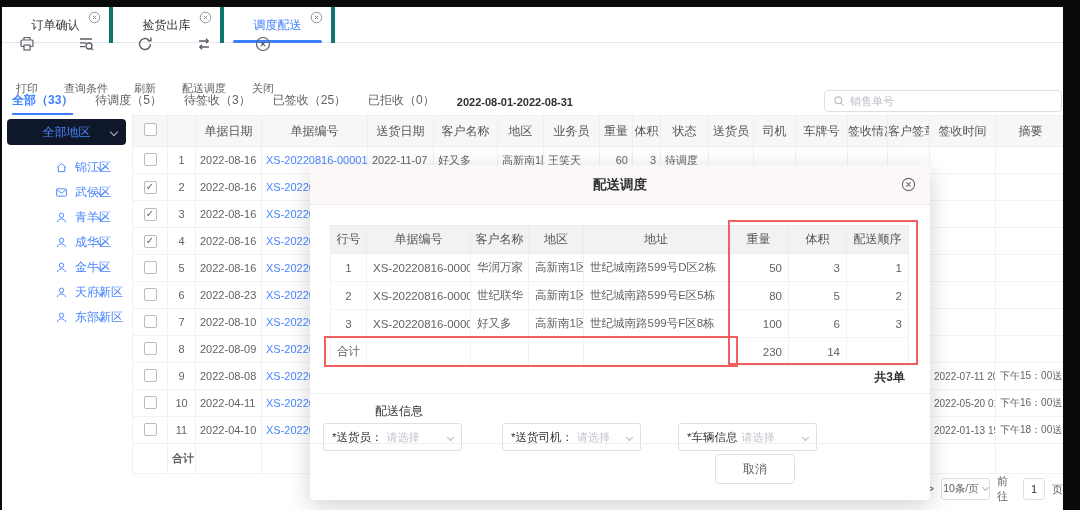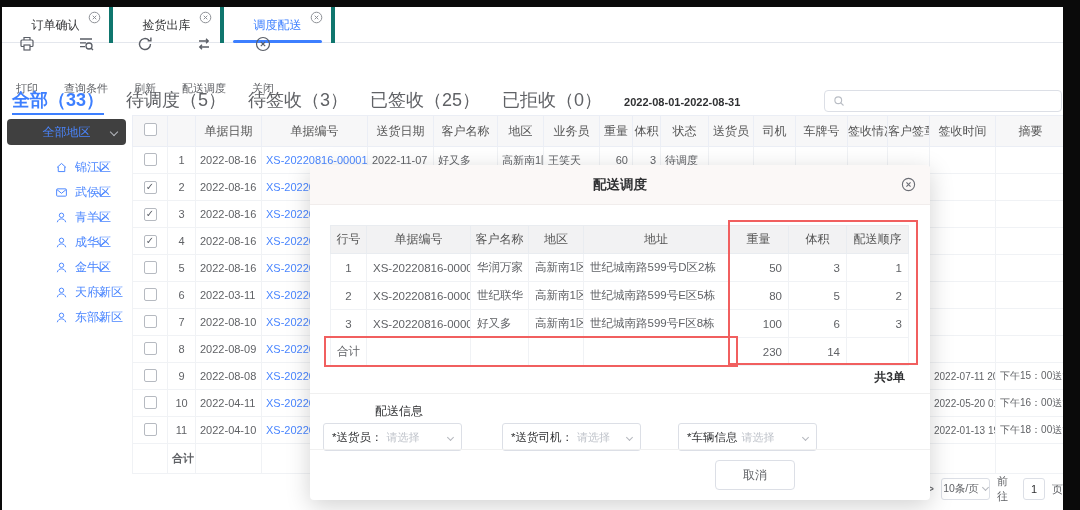--- a/index.html
+++ b/index.html
@@ -17,30 +17,30 @@
   .icn svg, .tab-close svg { display:block; }
 
   
   .toolbar { position:absolute; left:0; top:36px; width:100%; height:45px; display:flex; align-items:center; padding-left:14px; gap:26px; background:#fff; }
   .tool { display:flex; flex-direction:column; align-items:center; gap:3px; cursor:pointer; }
   .tool .ticon { width:16px; height:16px; }
   .tool .tlabel { font-size:11px; color:#606266; white-space:nowrap;margin-top:26px; }
 
   
   .filterbar { position:absolute; left:0; top:81px; width:100%; height:27px; display:flex; align-items:center; padding-left:10px; gap:22px; }
-  .ftab { font-size:18px; color:#606266; height:27px; line-height:24px; cursor:pointer; white-space:nowrap; }
+  .ftab { font-size:12px; color:#606266; height:27px; line-height:24px; cursor:pointer; white-space:nowrap; }
   .ftab.active { color:#3d7fff; font-weight:bold; border-bottom:2px solid #3d7fff; }
   .fdate { font-size:11px; font-weight:bold; color:#303133; white-space:nowrap; }
   .search { position:absolute; left:822px; top:2px; width:238px; height:22px; border:1px solid #dcdfe6; border-radius:4px; background:#fff; display:flex; align-items:center; padding:0 8px; gap:5px; }
   .search input { border:none; outline:none; flex:1; font-size:11px; color:#303133; font-family:inherit; background:transparent; }
   .search input::placeholder { color:#b9bdc4; }
 
   
   .sidebar { position:absolute; left:0; top:108px; width:130px; bottom:0; background:#fff; }
-  .region-pill { position:absolute; left:5px; top:4px; width:119px; height:26px; background:#404040; border-radius:4px; display:flex; align-items:center; justify-content:center; cursor:pointer; }
+  .region-pill { position:absolute; left:5px; top:4px; width:119px; height:26px; background:#0f172a; border-radius:4px; display:flex; align-items:center; justify-content:center; cursor:pointer; }
   .region-pill .rlabel { color:#4a86ff; font-size:12px; }
   .region-pill .chev { position:absolute; right:9px; top:10px; }
   .side-items { position:absolute; left:0; top:40px; width:100%;padding-left:36px; }
   .side-item { position:relative; height:25px; display:flex; align-items:center; padding-left:17px; gap:7px; cursor:pointer; }
   .side-item .slabel { color:#4a86ff; font-size:12px; }
   .side-item .chev { position:absolute; right:28px; top:9px; }
   .chev { width:6px; height:6px; border-right:1.5px solid #4a86ff; border-bottom:1.5px solid #4a86ff; transform:rotate(45deg); display:inline-block; }
   .chev.gray { border-color:#b4b7bd; }
 
   
@@ -71,21 +71,21 @@
   .mtable table { width:578px; }
   .mtable th { height:28px; background:#f2f2f3; border:1px solid #e9ecf0; font-weight:normal; font-size:12px; color:#555; }
   .mtable td { height:28px; border:1px solid #f0f2f5; font-size:11.5px; color:#606266; padding:0 6px; white-space:nowrap; overflow:hidden; }
   .mcount { position:absolute; right:25px; top:204px; font-size:12px; font-weight:bold; color:#303133; }
   .msection { position:absolute; left:0; top:228px; width:100%; border-top:1px solid #f0f0f0; }
   .msection .sec-label { position:absolute; left:20px; top:9px; font-size:12px; color:#303133;padding-left:45px; }
   .mselect { position:absolute; top:29px; width:139px; height:28px; border:1px solid #dcdfe6; border-radius:3px; display:flex; align-items:center; padding:0 8px; gap:4px; cursor:pointer; background:#fff; }
   .mselect .slab { font-size:11.5px; color:#303133; white-space:nowrap; }
   .mselect .sph { font-size:11px; color:#bfc3ca; white-space:nowrap; flex:1; overflow:hidden; }
   .mselect .chev { width:5px; height:5px; flex:none; }
-  .mfooter { position:absolute; left:0; top:284px; width:100%; height:45px; border-top:1px solid #f0f0f0; }
+  .mfooter { position:absolute; left:0; top:278px; width:100%; height:45px; border-top:1px solid #f0f0f0; }
   .btn { position:absolute; top:10px; height:30px; border-radius:4px; font-size:12px; display:flex; align-items:center; justify-content:center; cursor:pointer; }
   .btn-cancel { left:405px; width:80px; background:#fff; border:1px solid #dcdfe6; color:#606266; }
   .btn-confirm { left:520px; width:82px; background:#3d7fff; border:1px solid #3d7fff; color:#fff; }
 
   
   .ann { position:absolute; border:2px solid #f15f5f; z-index:30; pointer-events:none; }
   .ann-a { left:726px; top:213px; width:190px; height:145px; }
   .ann-b { left:322px; top:329px; width:414px; height:31px; }
 
   
@@ -190,20 +190,21 @@
     <span class="ftab">已签收（25）</span>
     <span class="ftab">已拒收（0）</span>
     <span class="fdate">2022-08-01-2022-08-31</span>
     <div class="search">
       <span class="icn">
           <svg viewBox="0 0 16 16" width="12" height="12">
             <circle cx="7" cy="7" r="4.5" fill="none" stroke="#b9bdc4" stroke-width="1.5"></circle>
             <path d="M10.4 10.4L14 14" stroke="#b9bdc4" stroke-width="1.5"></path>
           </svg>
         </span>
+      <input placeholder="销售单号" style="">
     </div>
   </div>
 
   <div class="sidebar">
     <div class="region-pill">
       <span class="rlabel">全部地区</span>
       <span class="chev gray"></span>
     </div>
     <div class="side-items">
       <div class="side-item">
@@ -419,21 +420,21 @@
     <td></td>
     <td></td>
     <td></td>
     <td></td>
     <td class="small"></td>
     <td class="small"></td>
   </tr>
           <tr>
     <td class="c"><span class="cbx"></span></td>
     <td class="c">6</td>
-    <td>2022-03-11</td>
+    <td>2022-08-23</td>
     <td><span class="link">XS-20220816-</span></td>
     <td></td>
     <td></td>
     <td></td>
     <td></td>
     <td class="r"></td>
     <td class="r"></td>
     <td></td>
     <td></td>
     <td></td>

